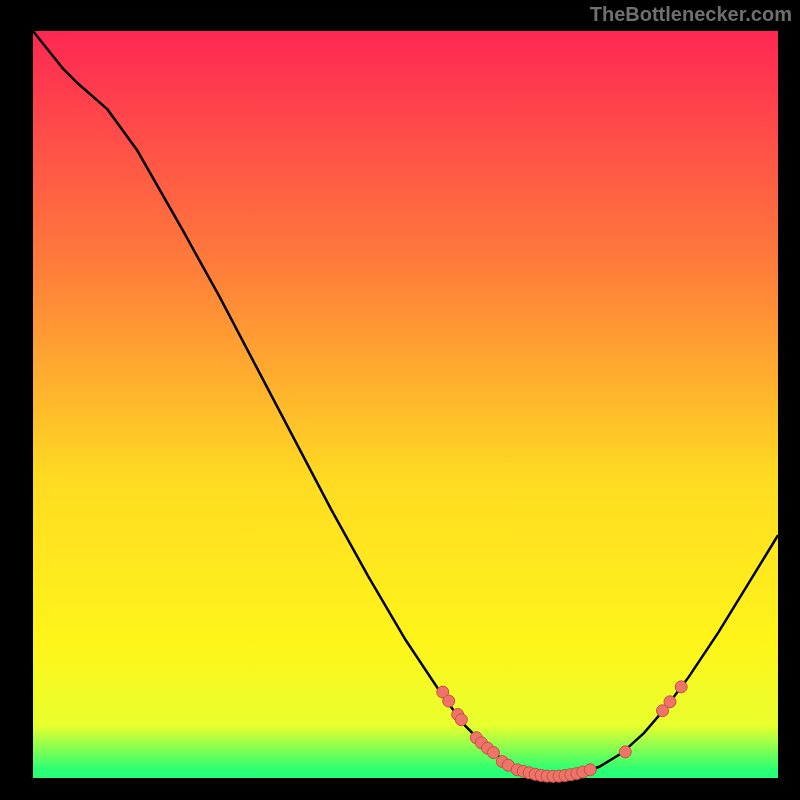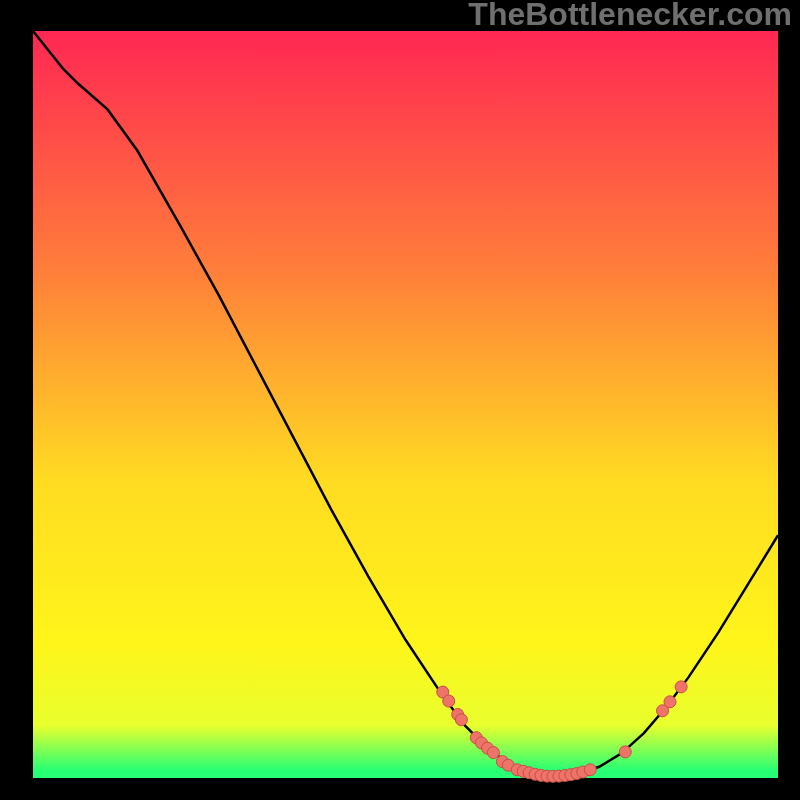--- a/index.html
+++ b/index.html
@@ -13,21 +13,21 @@
   }
   .chart-wrapper {
     position: relative;
     width: 800px;
     height: 800px;
   }
   .attribution {
     position: absolute;
     top: 0;
     right: 8px;
-    font-size: 32px;
+    font-size: 20px;
     font-weight: bold;
     color: #6f6f6f;
     z-index: 10;
     line-height: 28px;
   }
   svg {
     position: absolute;
     left: 0;
     top: 0;
     width: 800px;

